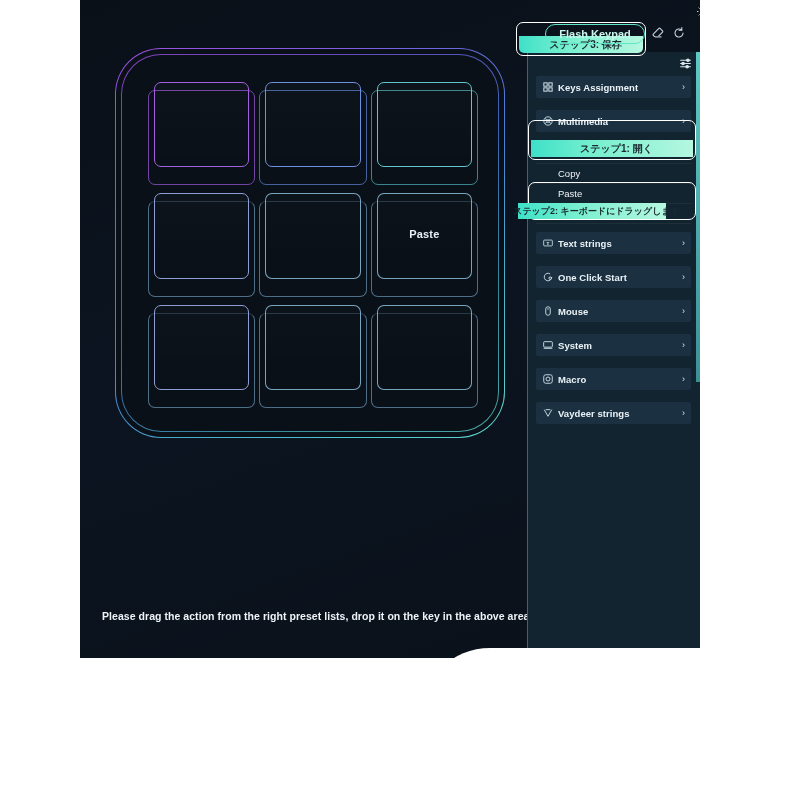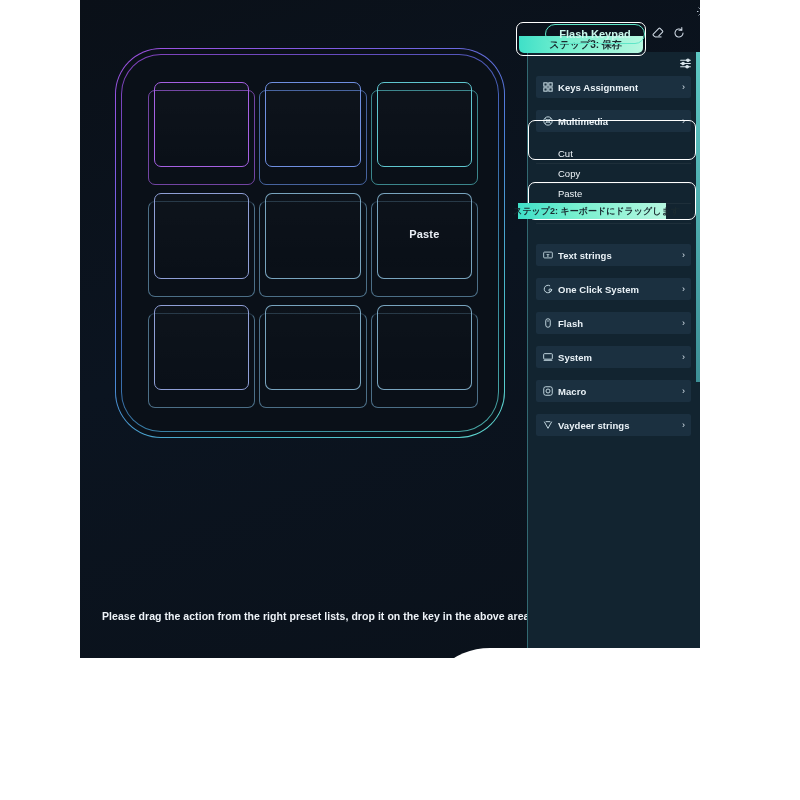--- a/index.html
+++ b/index.html
@@ -275,49 +275,49 @@
 
       </div>
 
       <div class="sub-list" style="top:92px">
         <div class="sub-item">Cut</div>
         <div class="sub-item">Copy</div>
         <div class="sub-item">Paste</div>
         <div class="sub-item">Undo</div>
       </div>
 
-      <div class="menu-list" style="top:192px">
+      <div class="menu-list" style="top:180px">
         <div class="menu-item">
           <span class="mi-ico">
             <svg width="10" height="10" viewBox="0 0 12 12" fill="none" stroke="#cfe3ea" stroke-width="1">
               <rect x="0.8" y="2.5" width="10.4" height="7" rx="1"></rect>
               <text x="6" y="8.2" font-size="5" fill="#cfe3ea" stroke="none" text-anchor="middle" font-family="DejaVu Sans">T</text>
               </svg>
           </span>
           <span class="mi-label">Text strings</span>
           <span class="chev">›</span>
         </div>
         <div class="menu-item">
           <span class="mi-ico">
             <svg width="10" height="10" viewBox="0 0 12 12" fill="none" stroke="#cfe3ea" stroke-width="1.1">
               <path d="M10.5 6a4.5 4.5 0 1 1-2-3.7"></path>
                 <circle cx="8.6" cy="7.4" r="1.5"></circle>
               </svg>
           </span>
-          <span class="mi-label">One Click System</span>
+          <span class="mi-label">One Click Start</span>
           <span class="chev">›</span>
         </div>
         <div class="menu-item">
           <span class="mi-ico">
             <svg width="10" height="10" viewBox="0 0 12 12" fill="none" stroke="#cfe3ea" stroke-width="1.1">
               <rect x="3.3" y="0.9" width="5.4" height="10.2" rx="2.6"></rect>
                 <line x1="6" y1="2.6" x2="6" y2="4.6"></line>
               </svg>
           </span>
-          <span class="mi-label">Flash</span>
+          <span class="mi-label">Mouse</span>
           <span class="chev">›</span>
         </div>
         <div class="menu-item">
           <span class="mi-ico">
             <svg width="10" height="10" viewBox="0 0 12 12" fill="none" stroke="#cfe3ea" stroke-width="1.1">
               <rect x="0.8" y="2" width="10.4" height="6.6" rx="1"></rect>
                 <line x1="0.8" y1="10" x2="11.2" y2="10"></line>
               </svg>
           </span>
           <span class="mi-label">System</span>
@@ -389,20 +389,23 @@
 
   <div class="hl-box" style="left:516px; top:22px; width:130px; height:34px;"></div>
   <div class="mint" style="left:519px; top:36px; width:124px; height:17px; border-radius:0 0 5px 5px;">
     <span class="step-txt">ステップ3: 保存</span>
   </div>
   <div style="position:absolute; left:545px; top:24px; width:100px; height:20px; border:1.3px solid #5fe6c8; border-radius:10px; z-index:26; display:flex; align-items:center; justify-content:center;">
     <span style="color:#c9f5ea; font-size:11px; font-weight:700;">Flash Keypad</span>
   </div>
 
   <div class="hl-box" style="left:528px; top:120px; width:168px; height:40px;"></div>
+  <div class="mint" style="left:531px; top:140px; width:162px; height:17px;">
+    <span class="step-txt">ステップ1: 開く</span>
+  </div>
 
   <div class="hl-box" style="left:528px; top:182px; width:168px; height:38px;"></div>
   <div class="mint" style="left:518px; top:203px; width:148px; height:16px; font-size:9px;">
     <span class="step-txt">ステップ2: キーボードにドラッグします</span>
   </div>
 
   <div class="white-strip"></div>
   <div class="white-cut"></div>
   <div class="white-strip-left"></div>
   <div class="white-strip-right"></div>

